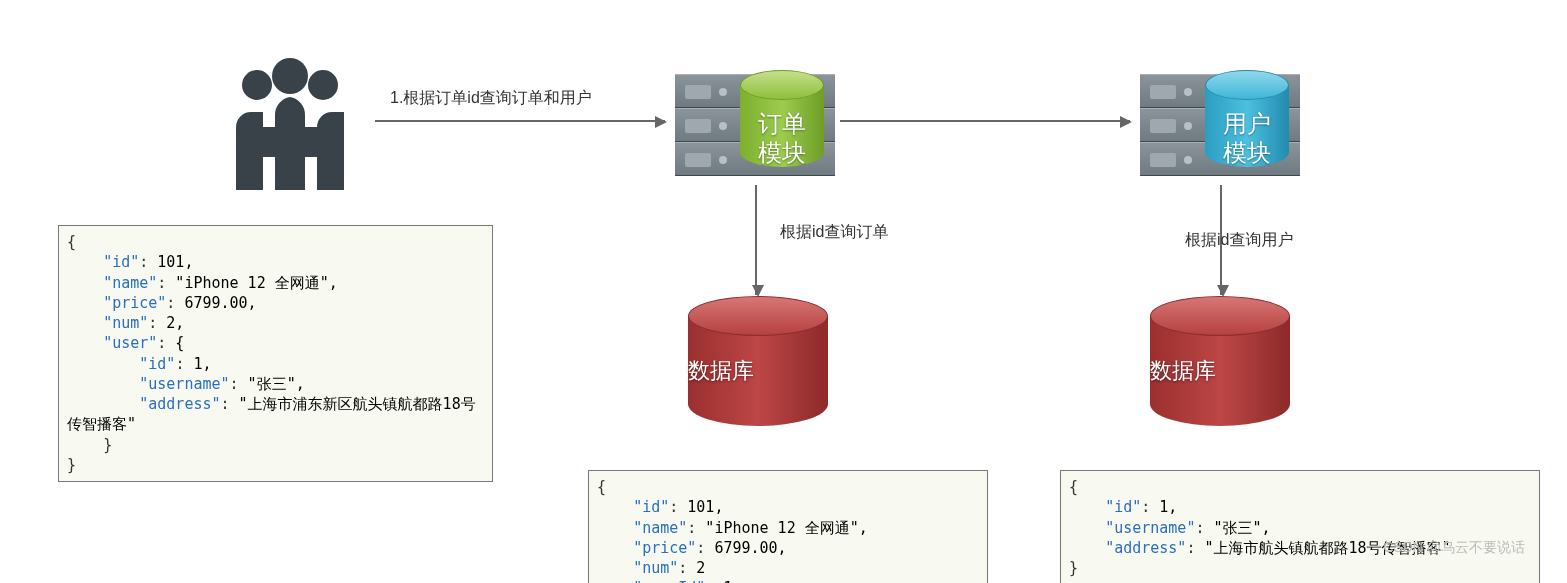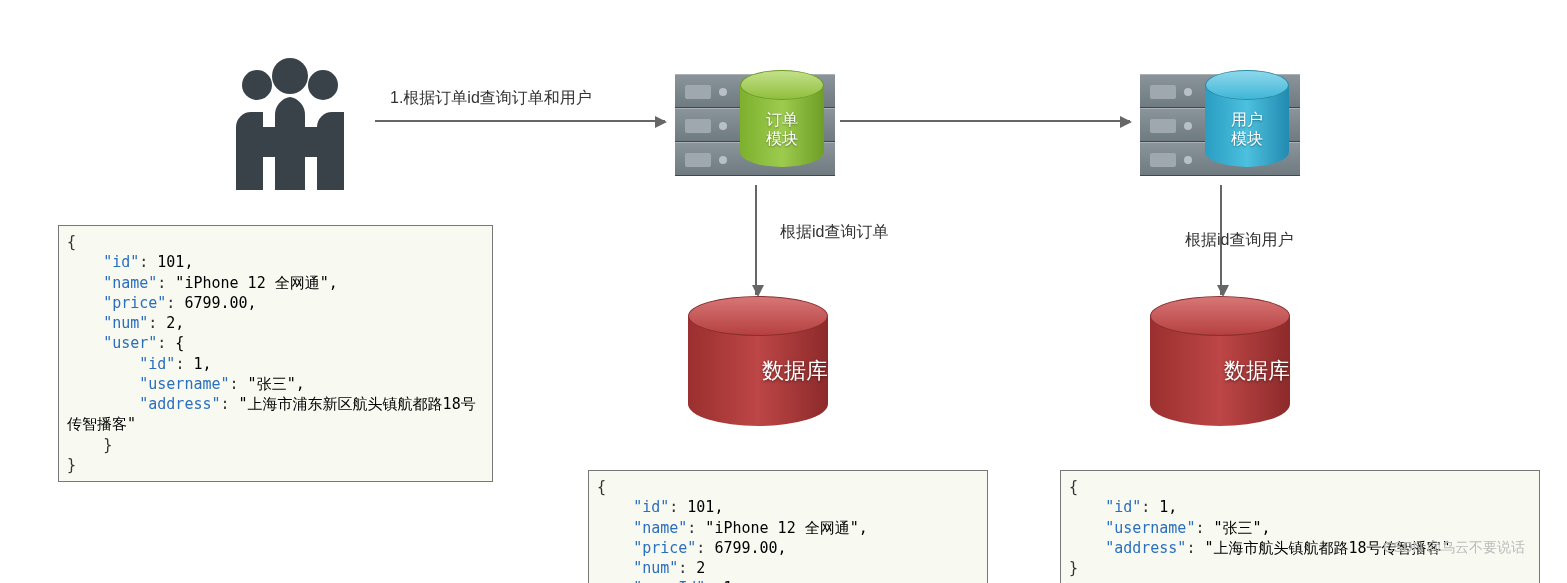--- a/index.html
+++ b/index.html
@@ -59,21 +59,21 @@
     width:84px; height:30px; border-radius:50%;
     position:absolute; top:-10px; left:0;
   }
   .cyl .body {
     position:absolute; top:5px; left:0; width:84px; height:82px;
     border-bottom-left-radius:42px 15px;
     border-bottom-right-radius:42px 15px;
   }
   .cyl .lbl {
     position:absolute; width:100%; text-align:center;
-    top:30px; color:#fff; font-size:16px; line-height:1.2;
+    top:30px; color:#fff; font-size:24px; line-height:1.2;
     text-shadow:0 1px 2px rgba(0,0,0,.4);
   }
 
   .cyl-green .top  { background:linear-gradient(#c4e08a,#8fbf3d); border:1px solid #6f9a28; }
   .cyl-green .body { background:linear-gradient(90deg,#7db02d,#9ccb4e,#6f9e27); }
   .cyl-blue  .top  { background:linear-gradient(#8fd8ec,#3fb6d6); border:1px solid #2e8aa5; }
   .cyl-blue  .body { background:linear-gradient(90deg,#2a9dc2,#4cc0de,#238ab0); }
 
   
   .db {
@@ -83,21 +83,21 @@
     width:140px;height:40px;border-radius:50%;
     background:linear-gradient(#d77676,#b64040);
     border:1px solid #8a2f2f; position:absolute; top:-14px;
   }
   .db .dbody {
     position:absolute; top:6px; left:0; width:140px; height:110px;
     background:linear-gradient(90deg,#9b2f2f,#bd4646,#8d2a2a);
     border-bottom-left-radius:70px 22px;
     border-bottom-right-radius:70px 22px;
   }
-  .db .dlbl { position:absolute; width:100%; text-align:right; top:46px;
+  .db .dlbl { position:absolute; width:100%; text-align:left; top:46px;
     color:#fff; font-size:22px; font-weight:500; text-shadow:0 1px 3px rgba(0,0,0,.5);}
 
   
   .users { position:absolute; width:150px; height:160px; }
   .users svg { width:100%; height:100%; }
 
   
   .arrow { position:absolute; height:0; border-top:2px solid #666; }
   .arrow::after {
     content:""; position:absolute; right:-2px; top:-6px;

